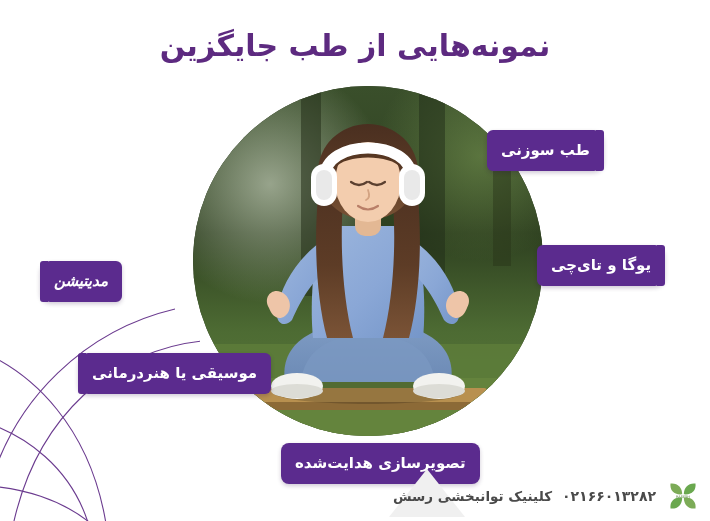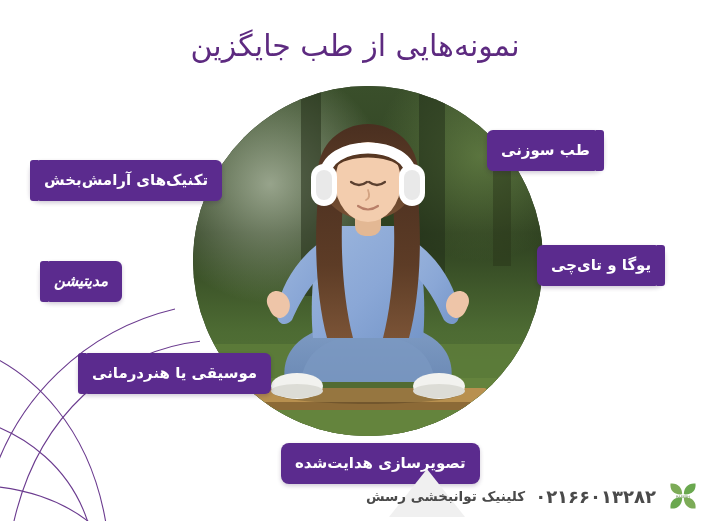--- a/index.html
+++ b/index.html
@@ -33,21 +33,21 @@
   }
 
   
   .title {
     position: absolute;
     top: 26px;
     left: 0;
     width: 710px;
     text-align: center;
     font-size: 30px;
-    font-weight: 400;
+    font-weight: 700;
     color: #5d2a80;
     letter-spacing: 0px;
     line-height: 1.35;
     z-index: 6;
     text-shadow: 0 1px 1px rgba(255,255,255,0.8);
   }
 
   
   .photo-circle {
     position: absolute;
@@ -151,21 +151,21 @@
     z-index: 2;
   }
   .footer-text {
     font-size: 13.5px;
     font-weight: 700;
     color: #4a4a4a;
     direction: rtl;
     white-space: nowrap;
   }
   .footer-phone {
-    font-size: 18px;
+    font-size: 14px;
     font-weight: 700;
     color: #4a4a4a;
     white-space: nowrap;
     direction: ltr;
   }
   .footer-logo {
     width: 34px;
     height: 30px;
     flex: 0 0 auto;
   }
@@ -289,23 +289,20 @@
   </div>
 
   <div class="tag left tag-music">
     <span>موسیقی یا هنردرمانی</span>
   </div>
 
   <div class="tag left tag-meditation">
     <span>مدیتیشن</span>
   </div>
 
-  <div class="tag left tag-relaxation">
-    <span>تکنیک‌های آرامش‌بخش</span>
-  </div>
 
   <div class="footer">
     <div class="footer-tri"></div>
     <div class="footer-inner">
       <span class="footer-text">کلینیک توانبخشی رسش</span>
       <span class="footer-phone">۰۲۱۶۶۰۱۳۲۸۲</span>
       <span class="footer-logo">
         <svg viewBox="0 0 40 36" fill="none">
           <path d="M19 16 C 19 7, 13 2, 5 3 C 4 11, 9 17, 19 16 Z" fill="#7cab57"></path>
           <path d="M21 16 C 21 7, 27 2, 35 3 C 36 11, 31 17, 21 16 Z" fill="#6aa84f"></path>

